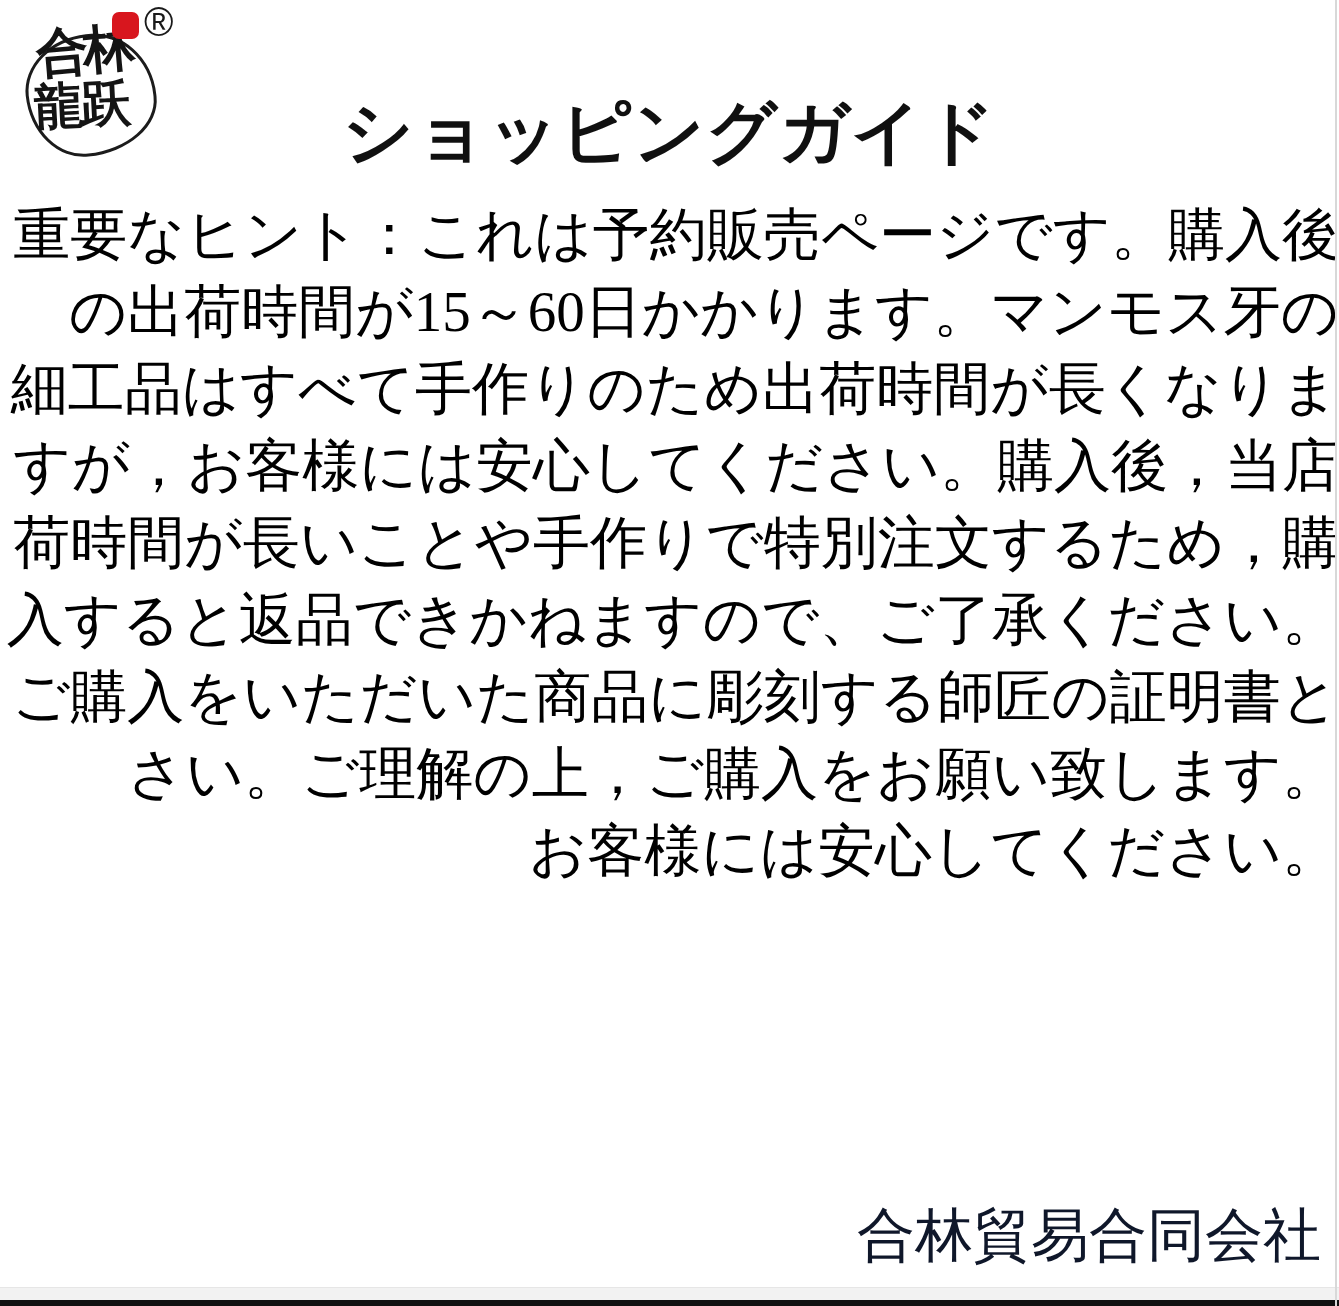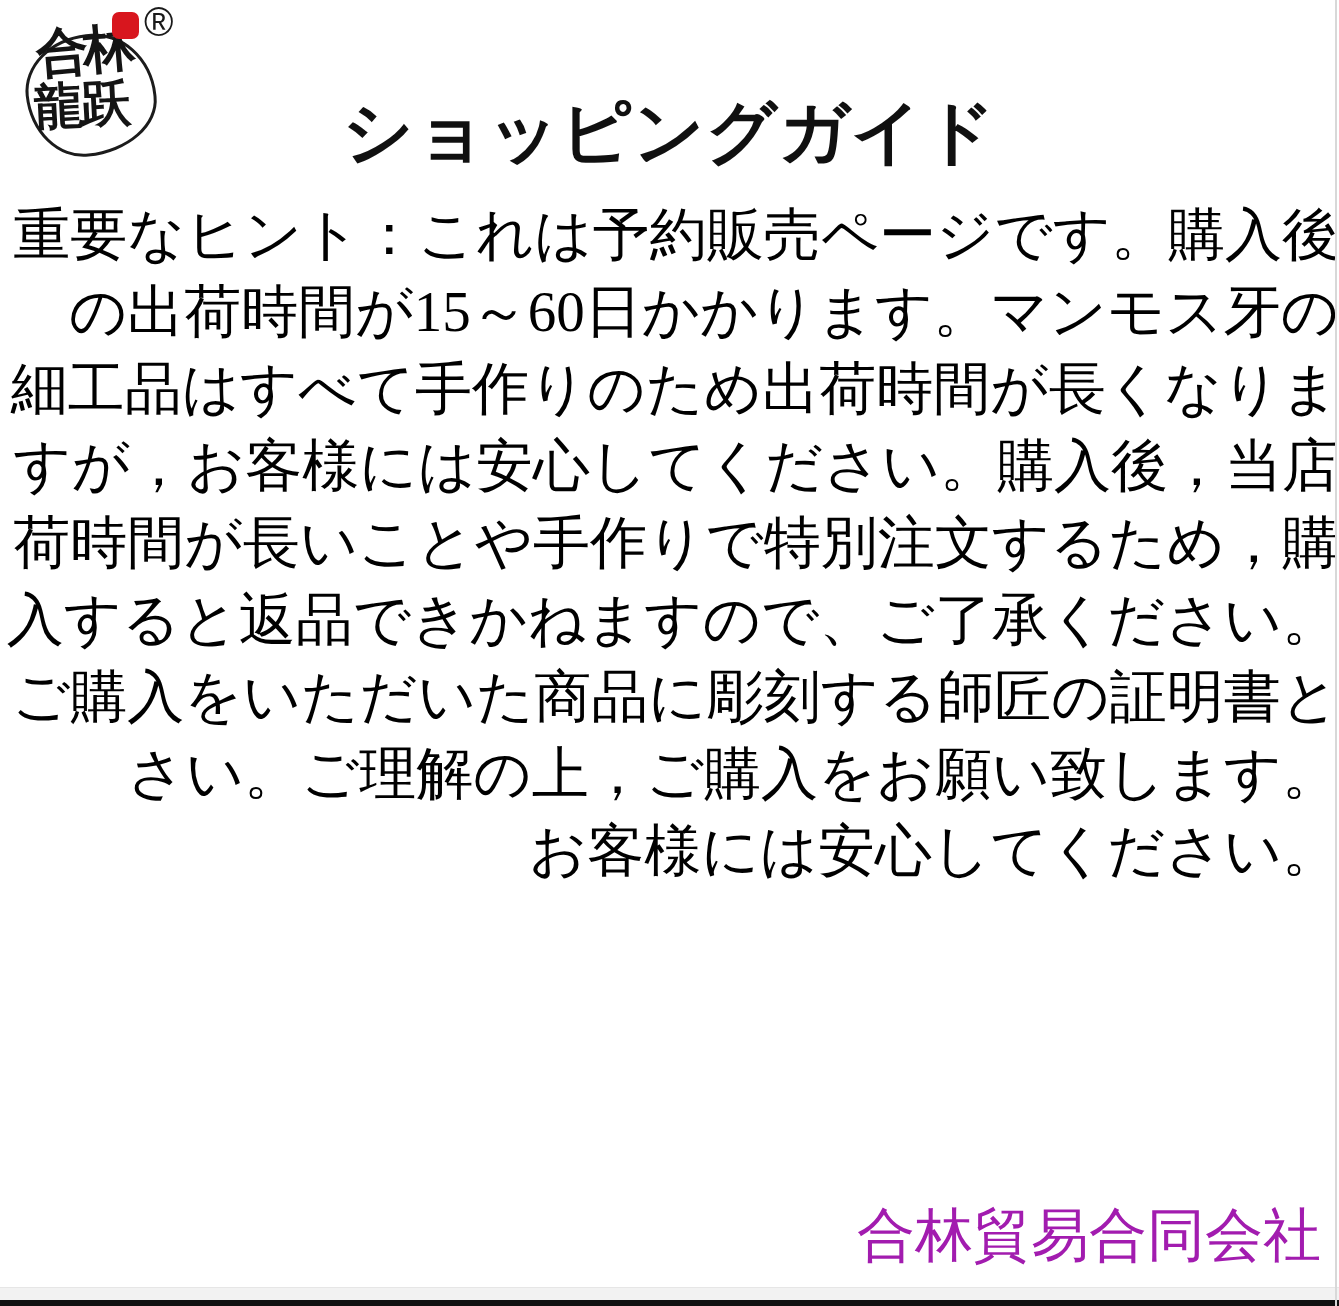--- a/index.html
+++ b/index.html
@@ -58,21 +58,21 @@
     font-size: 57px;
     white-space: nowrap;
     color: #000000;
     
     font-family: "Liberation Serif", sans-serif;
   }
 
   
   .company-line {
     position: absolute; right: 18px; top: 1196px;
-    font-size: 58px; line-height: 77px; color: #a21caf;
+    font-size: 58px; line-height: 77px; color: #0f172a;
     white-space: nowrap;
   }
   .footer-band {
     position: absolute; left: 0; right: 0; bottom: 6px;
     height: 12px; background: #f2f2f2; border-top: 1px solid #e6e6e6;
   }
   .footer-bar {
     position: absolute; left: 0; right: 0; bottom: 0;
     height: 6px; background: #101010;
   }

